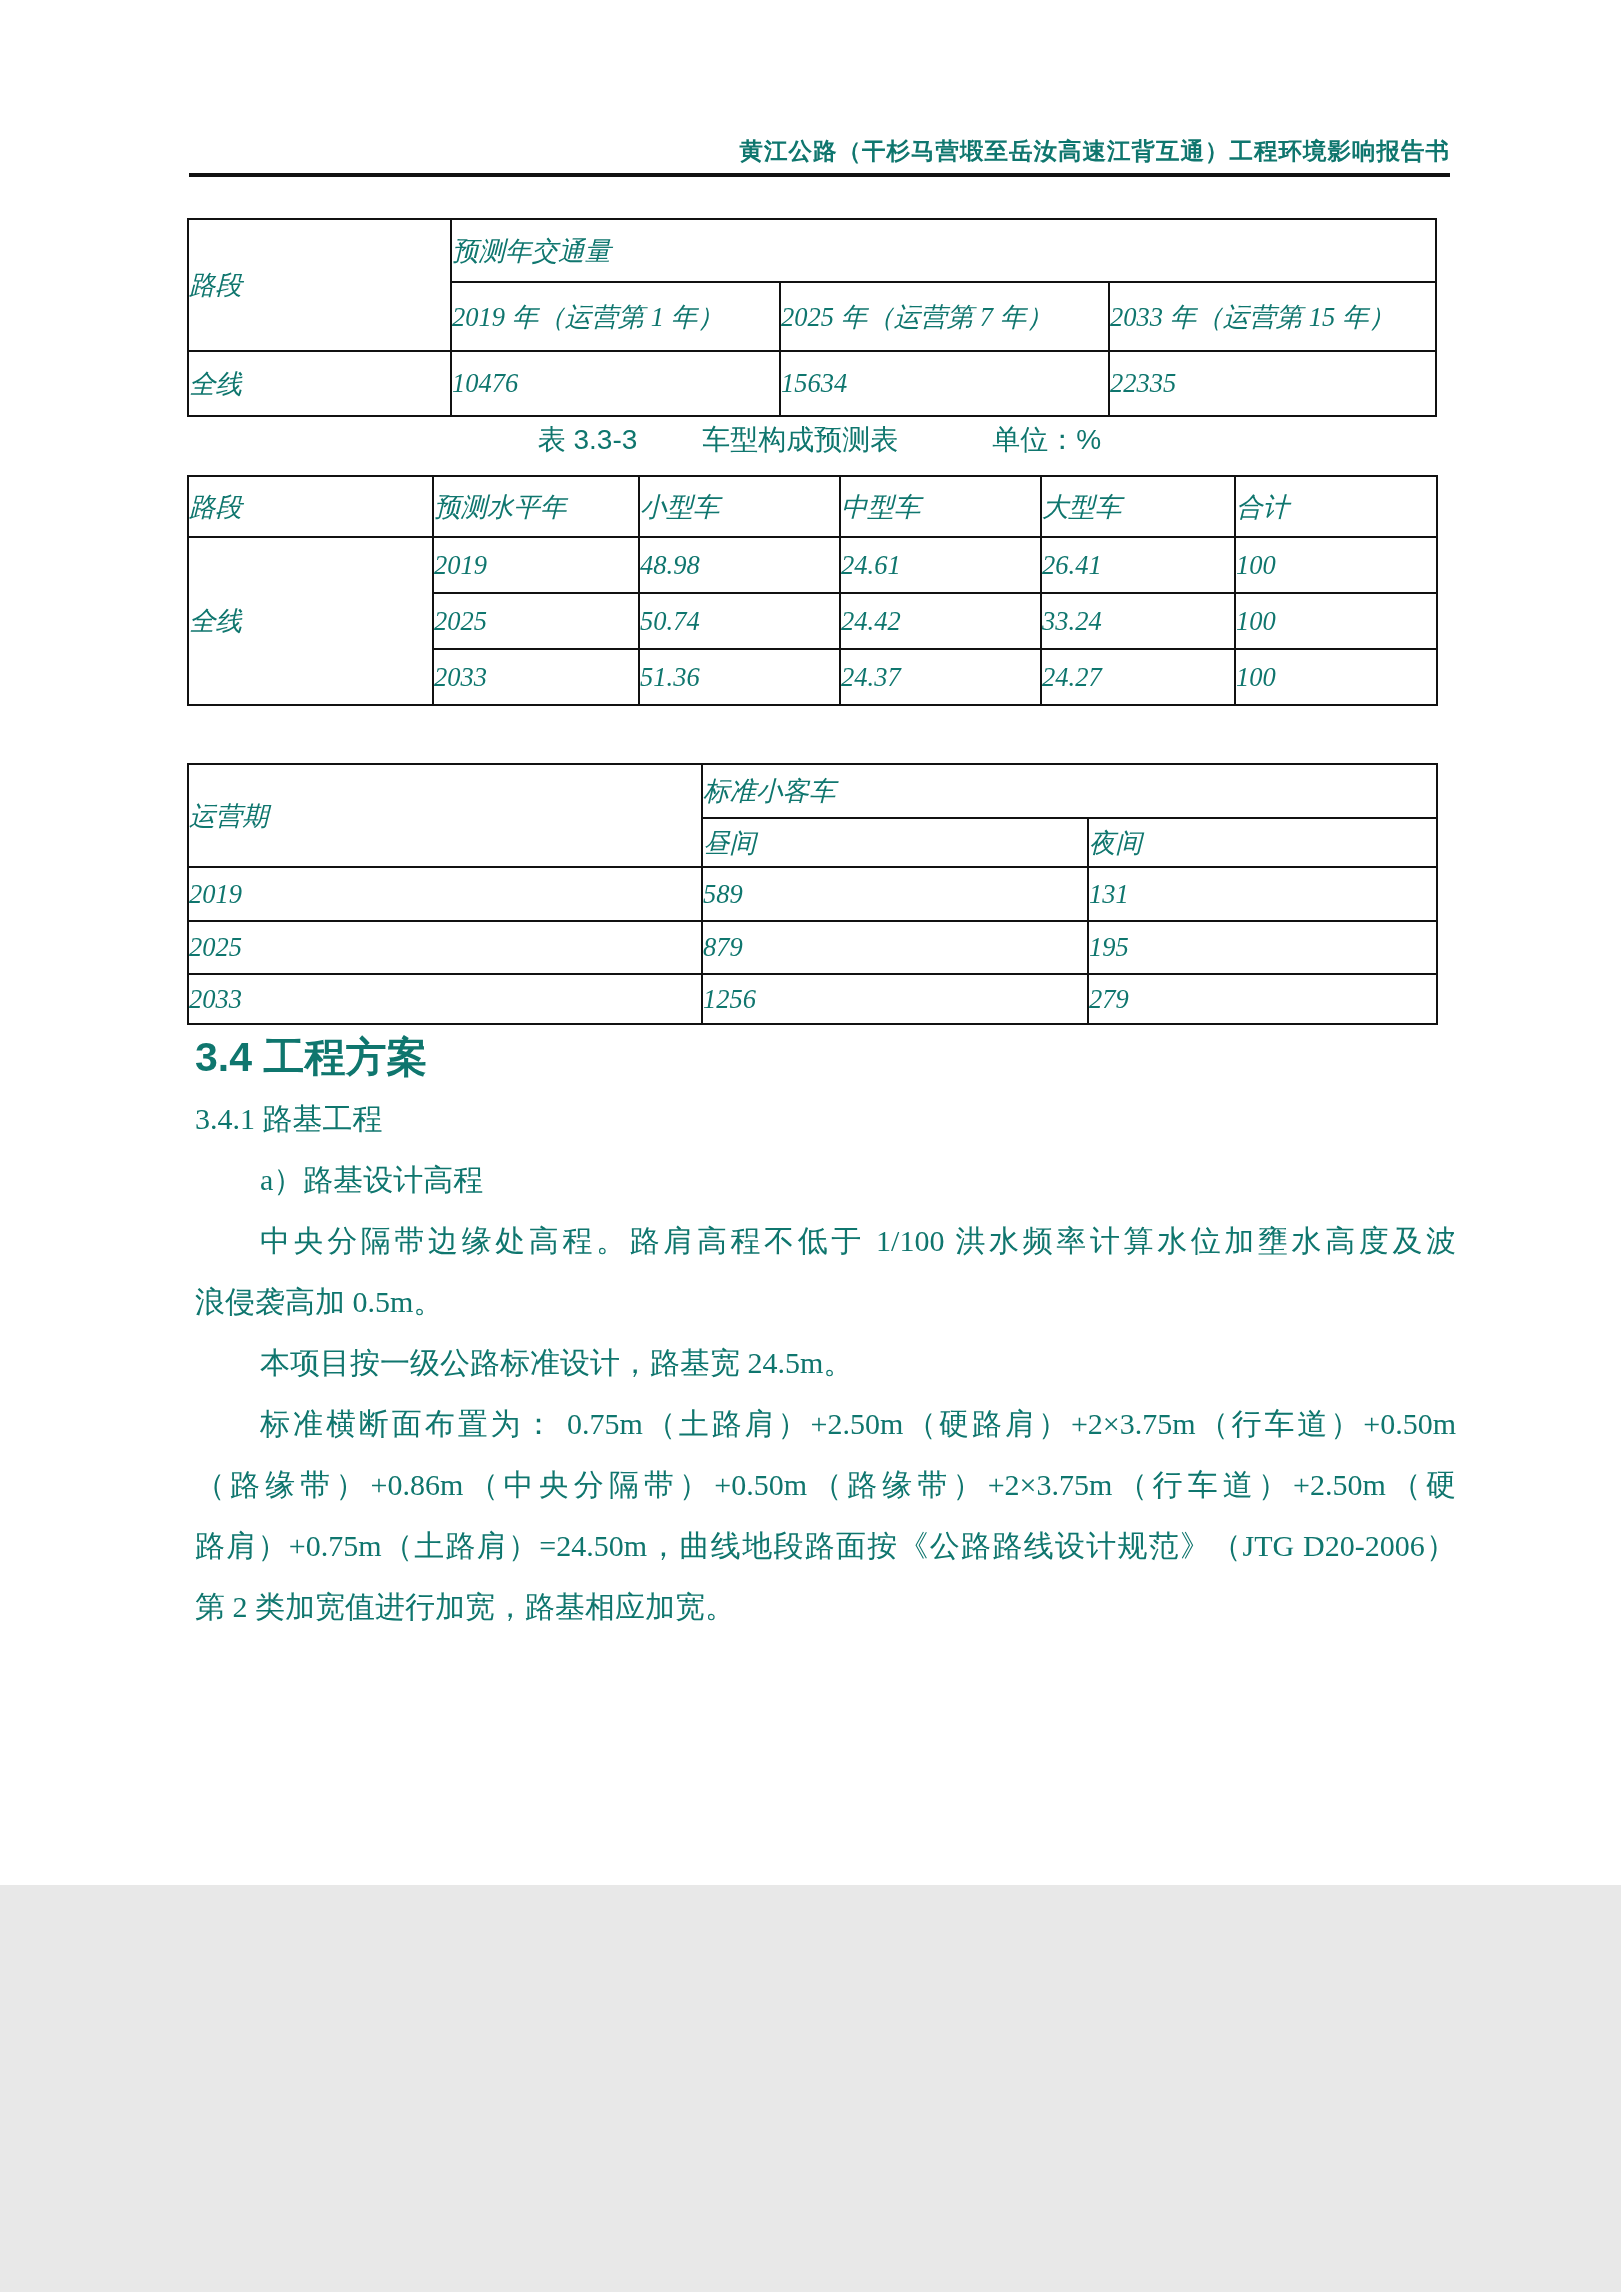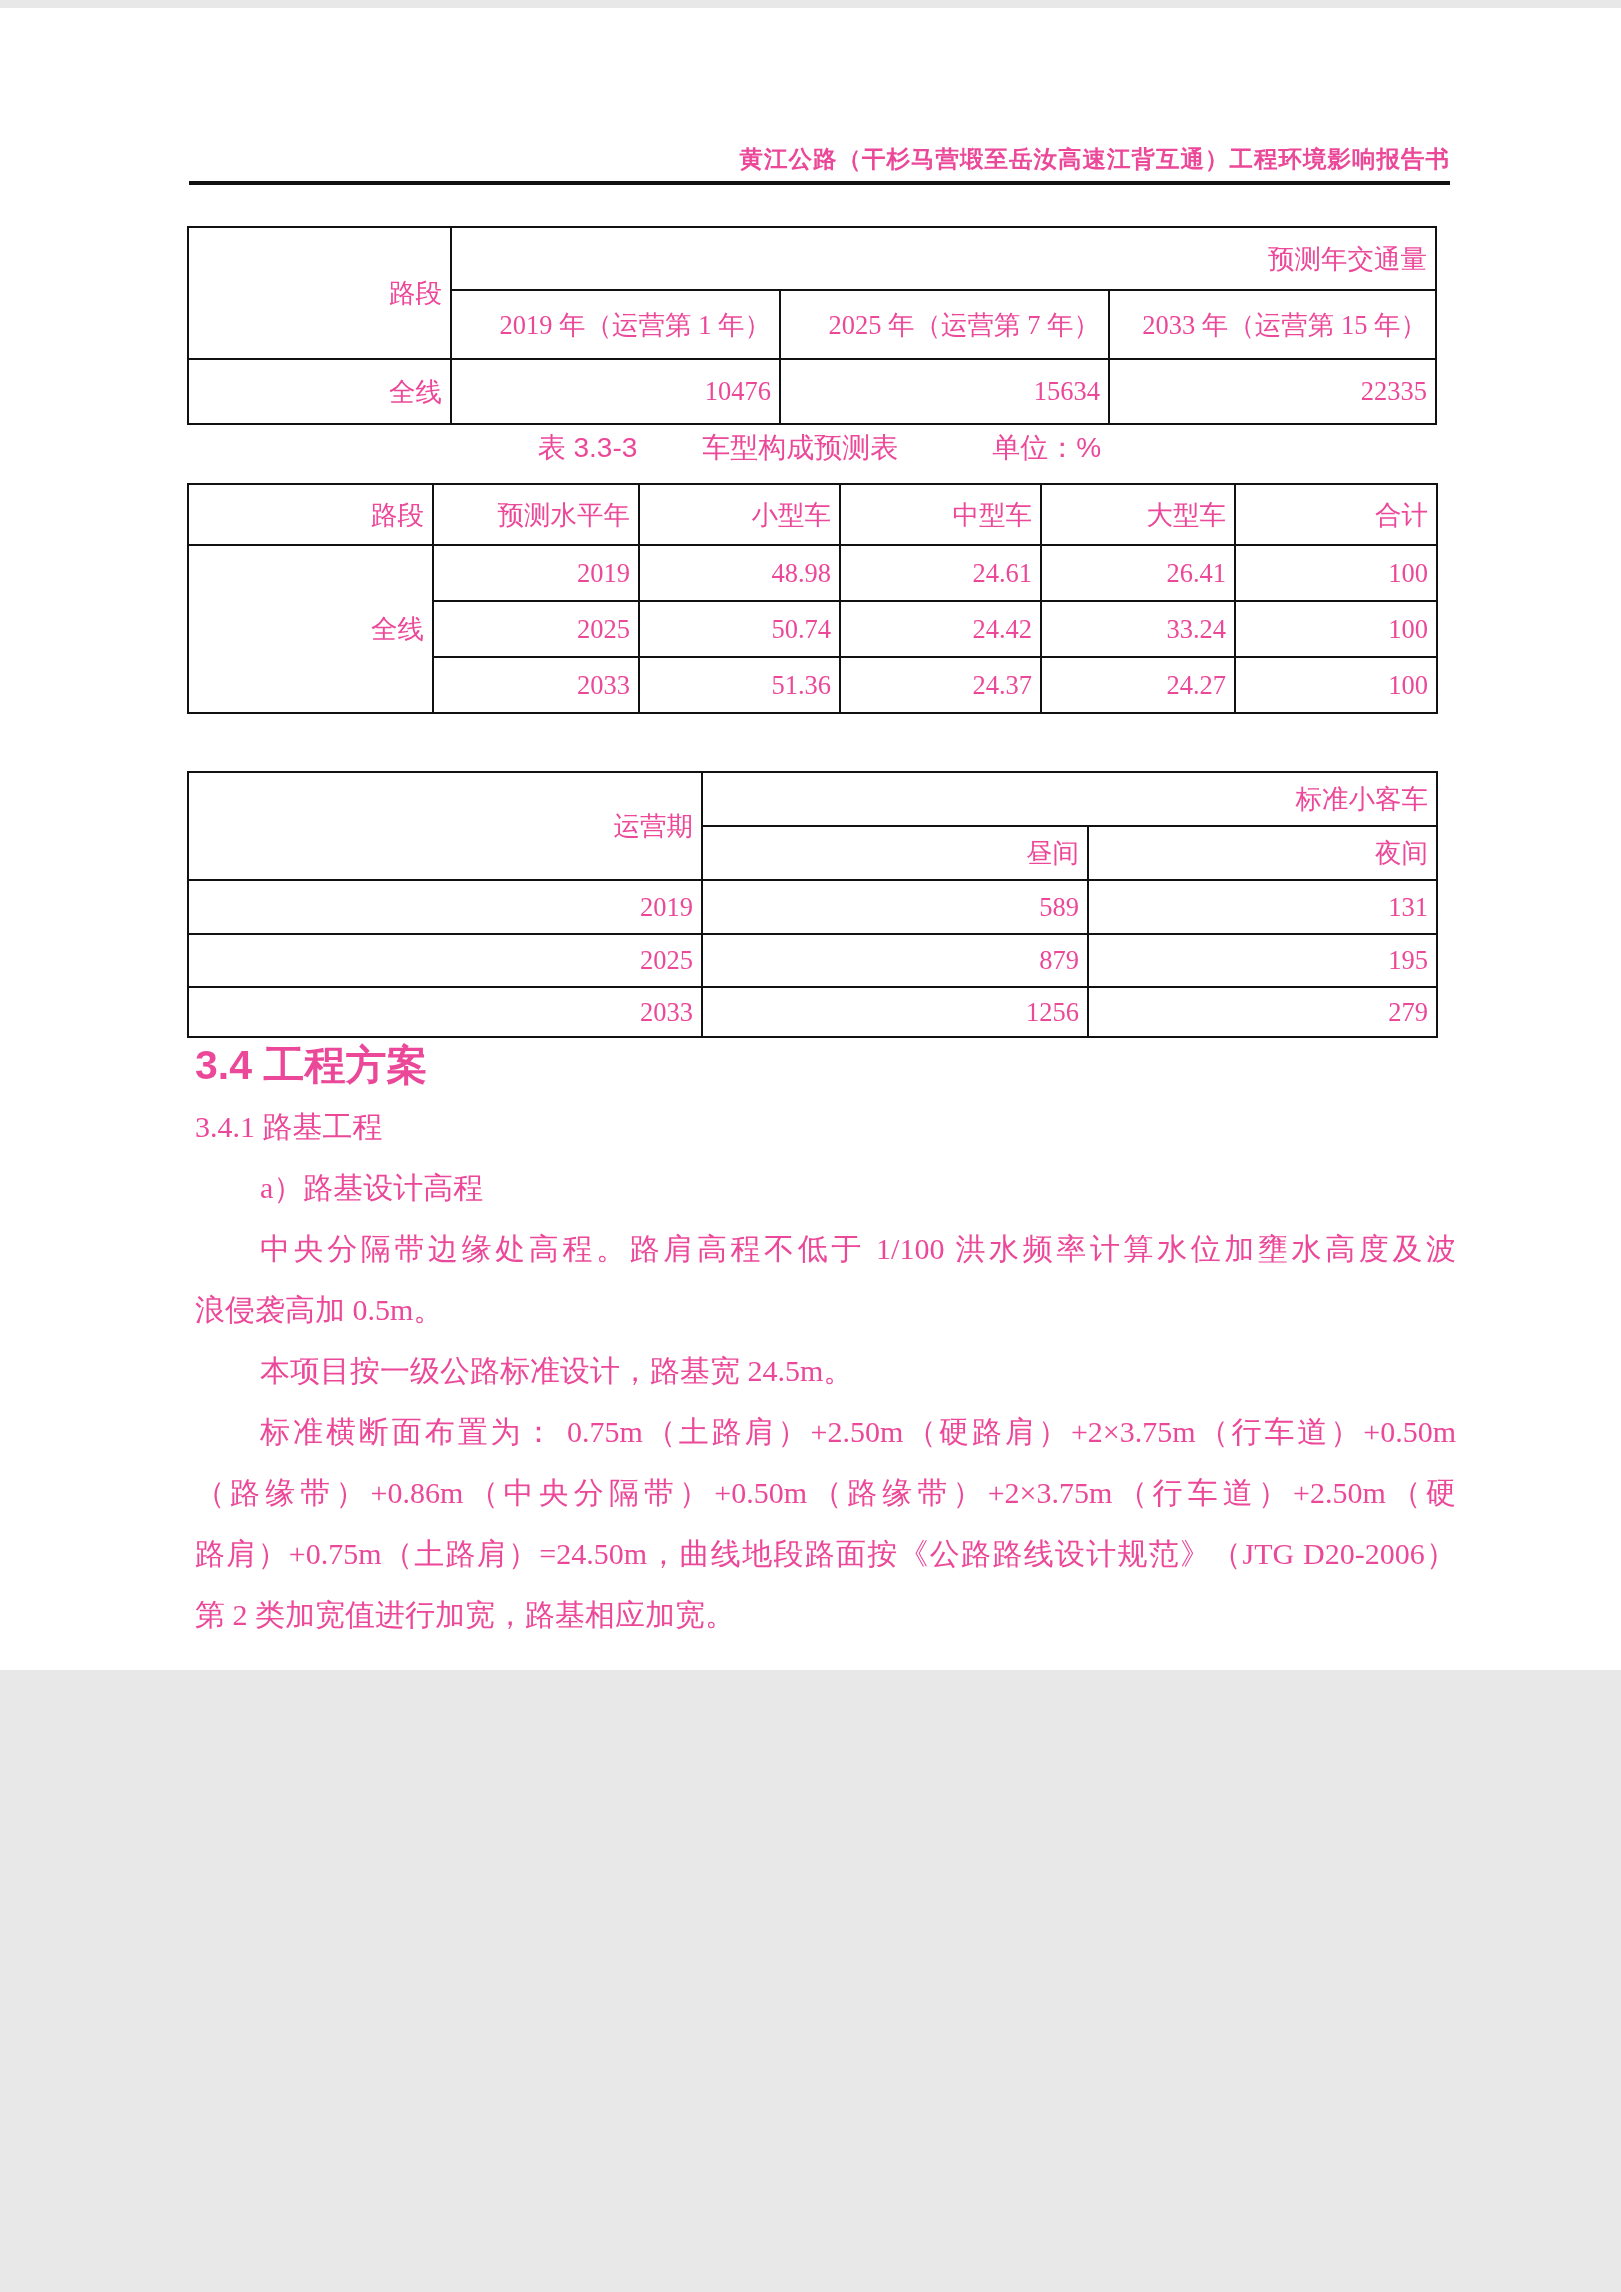--- a/index.html
+++ b/index.html
@@ -1,23 +1,23 @@
 <!DOCTYPE html>
 <html><head>
 <meta charset="utf-8">
 <style>
   html, body { margin: 0; padding: 0; background: #e8e8e8; }
   .page {
     position: relative;
     width: 1621px;
-    height: 1662px;
-    margin: 8px auto;
+    height: 1885px;
+    margin: 0 auto;
     background: #ffffff;
     font-family: "Liberation Serif", "DejaVu Serif", serif;
-    color: #ec4899;
+    color: #0f766e;
     overflow: hidden;
   }
   
   .page-header {
     position: absolute;
     left: 189px;
     width: 1261px;
     top: 135px;
     text-align: right;
     font-size: 23.5px;
@@ -39,25 +39,26 @@
     left: 187px;
     width: 1249px;
     border-collapse: collapse;
     table-layout: fixed;
     font-size: 26.5px;
   }
   .doc-table td {
     border: 2px solid #111111;
     border-top-width: 2.9px;
     border-bottom-width: 2.9px;
-    text-align: right;
+    text-align: left;
     vertical-align: middle;
-    padding: 8px;
+    padding: 0;
     overflow: hidden;
     white-space: nowrap;
+    font-style: italic;
   }
   table.doc-table { border: 2.9px solid #111111; }
   #table-annual-traffic { top: 218px; }
   #table-vehicle-mix    { top: 475px; }
   #table-day-night      { top: 763px; }
   
   .table-caption {
     position: absolute;
     left: 189px;
     width: 1261px;

